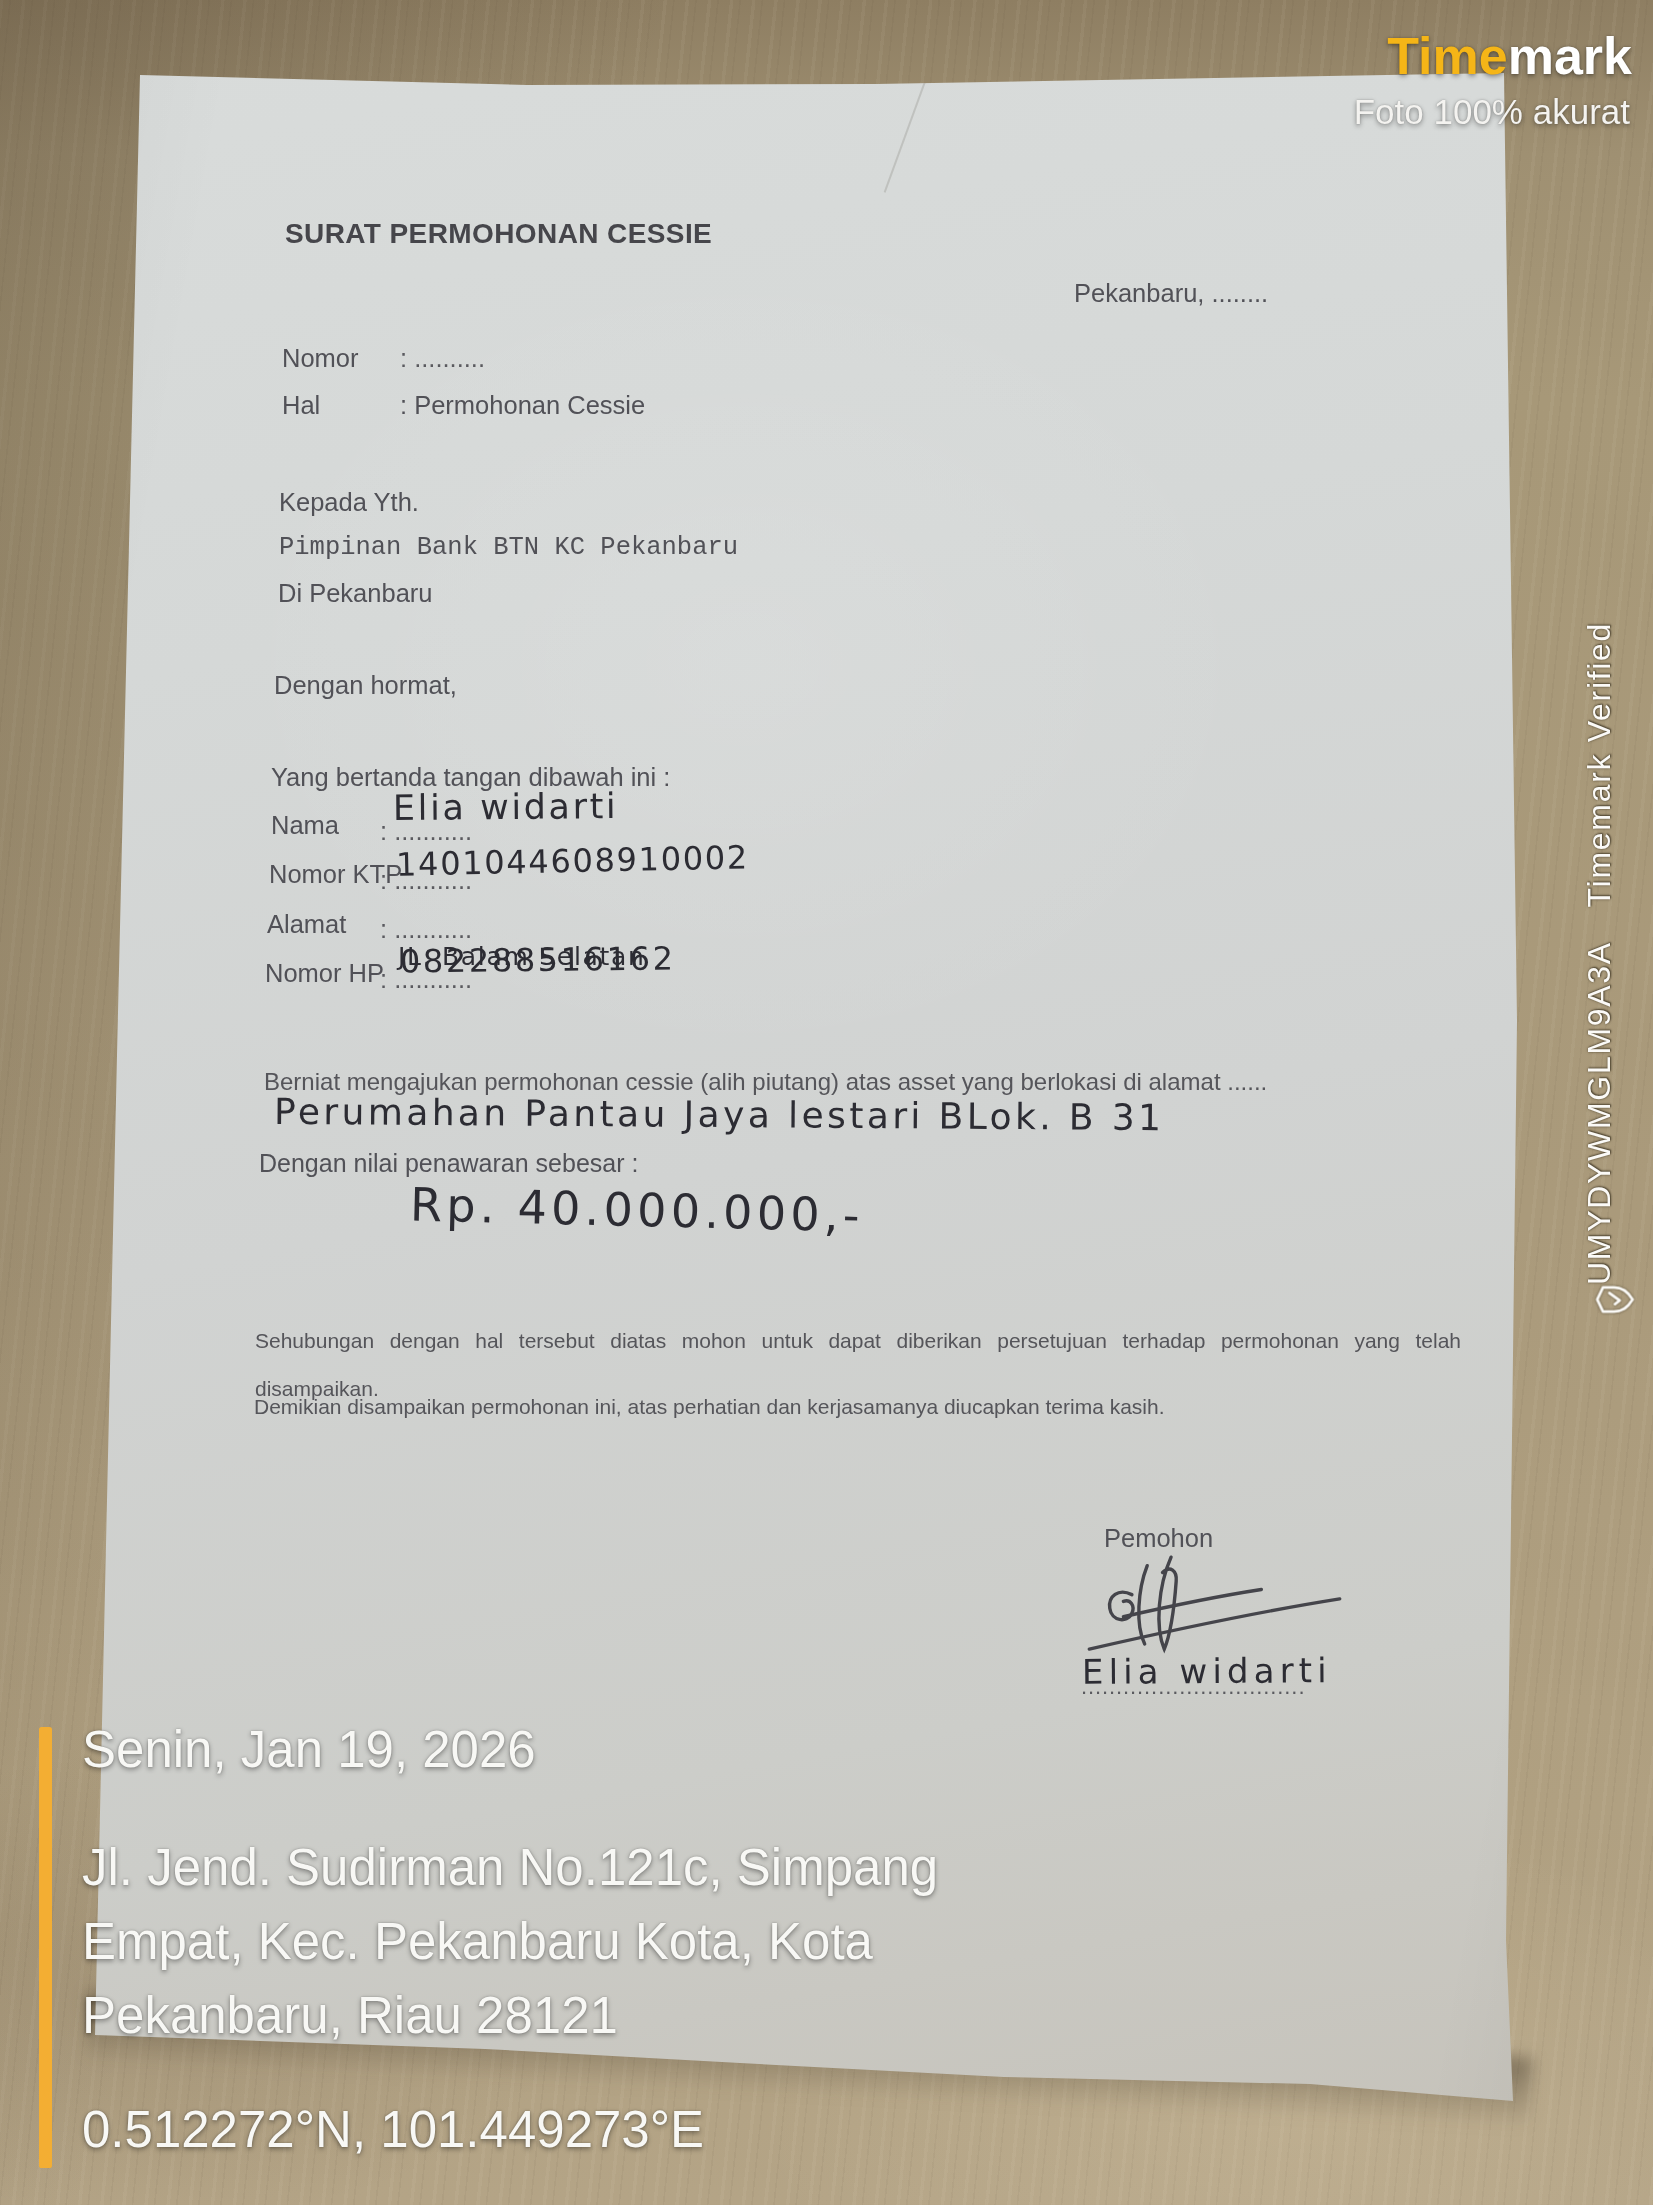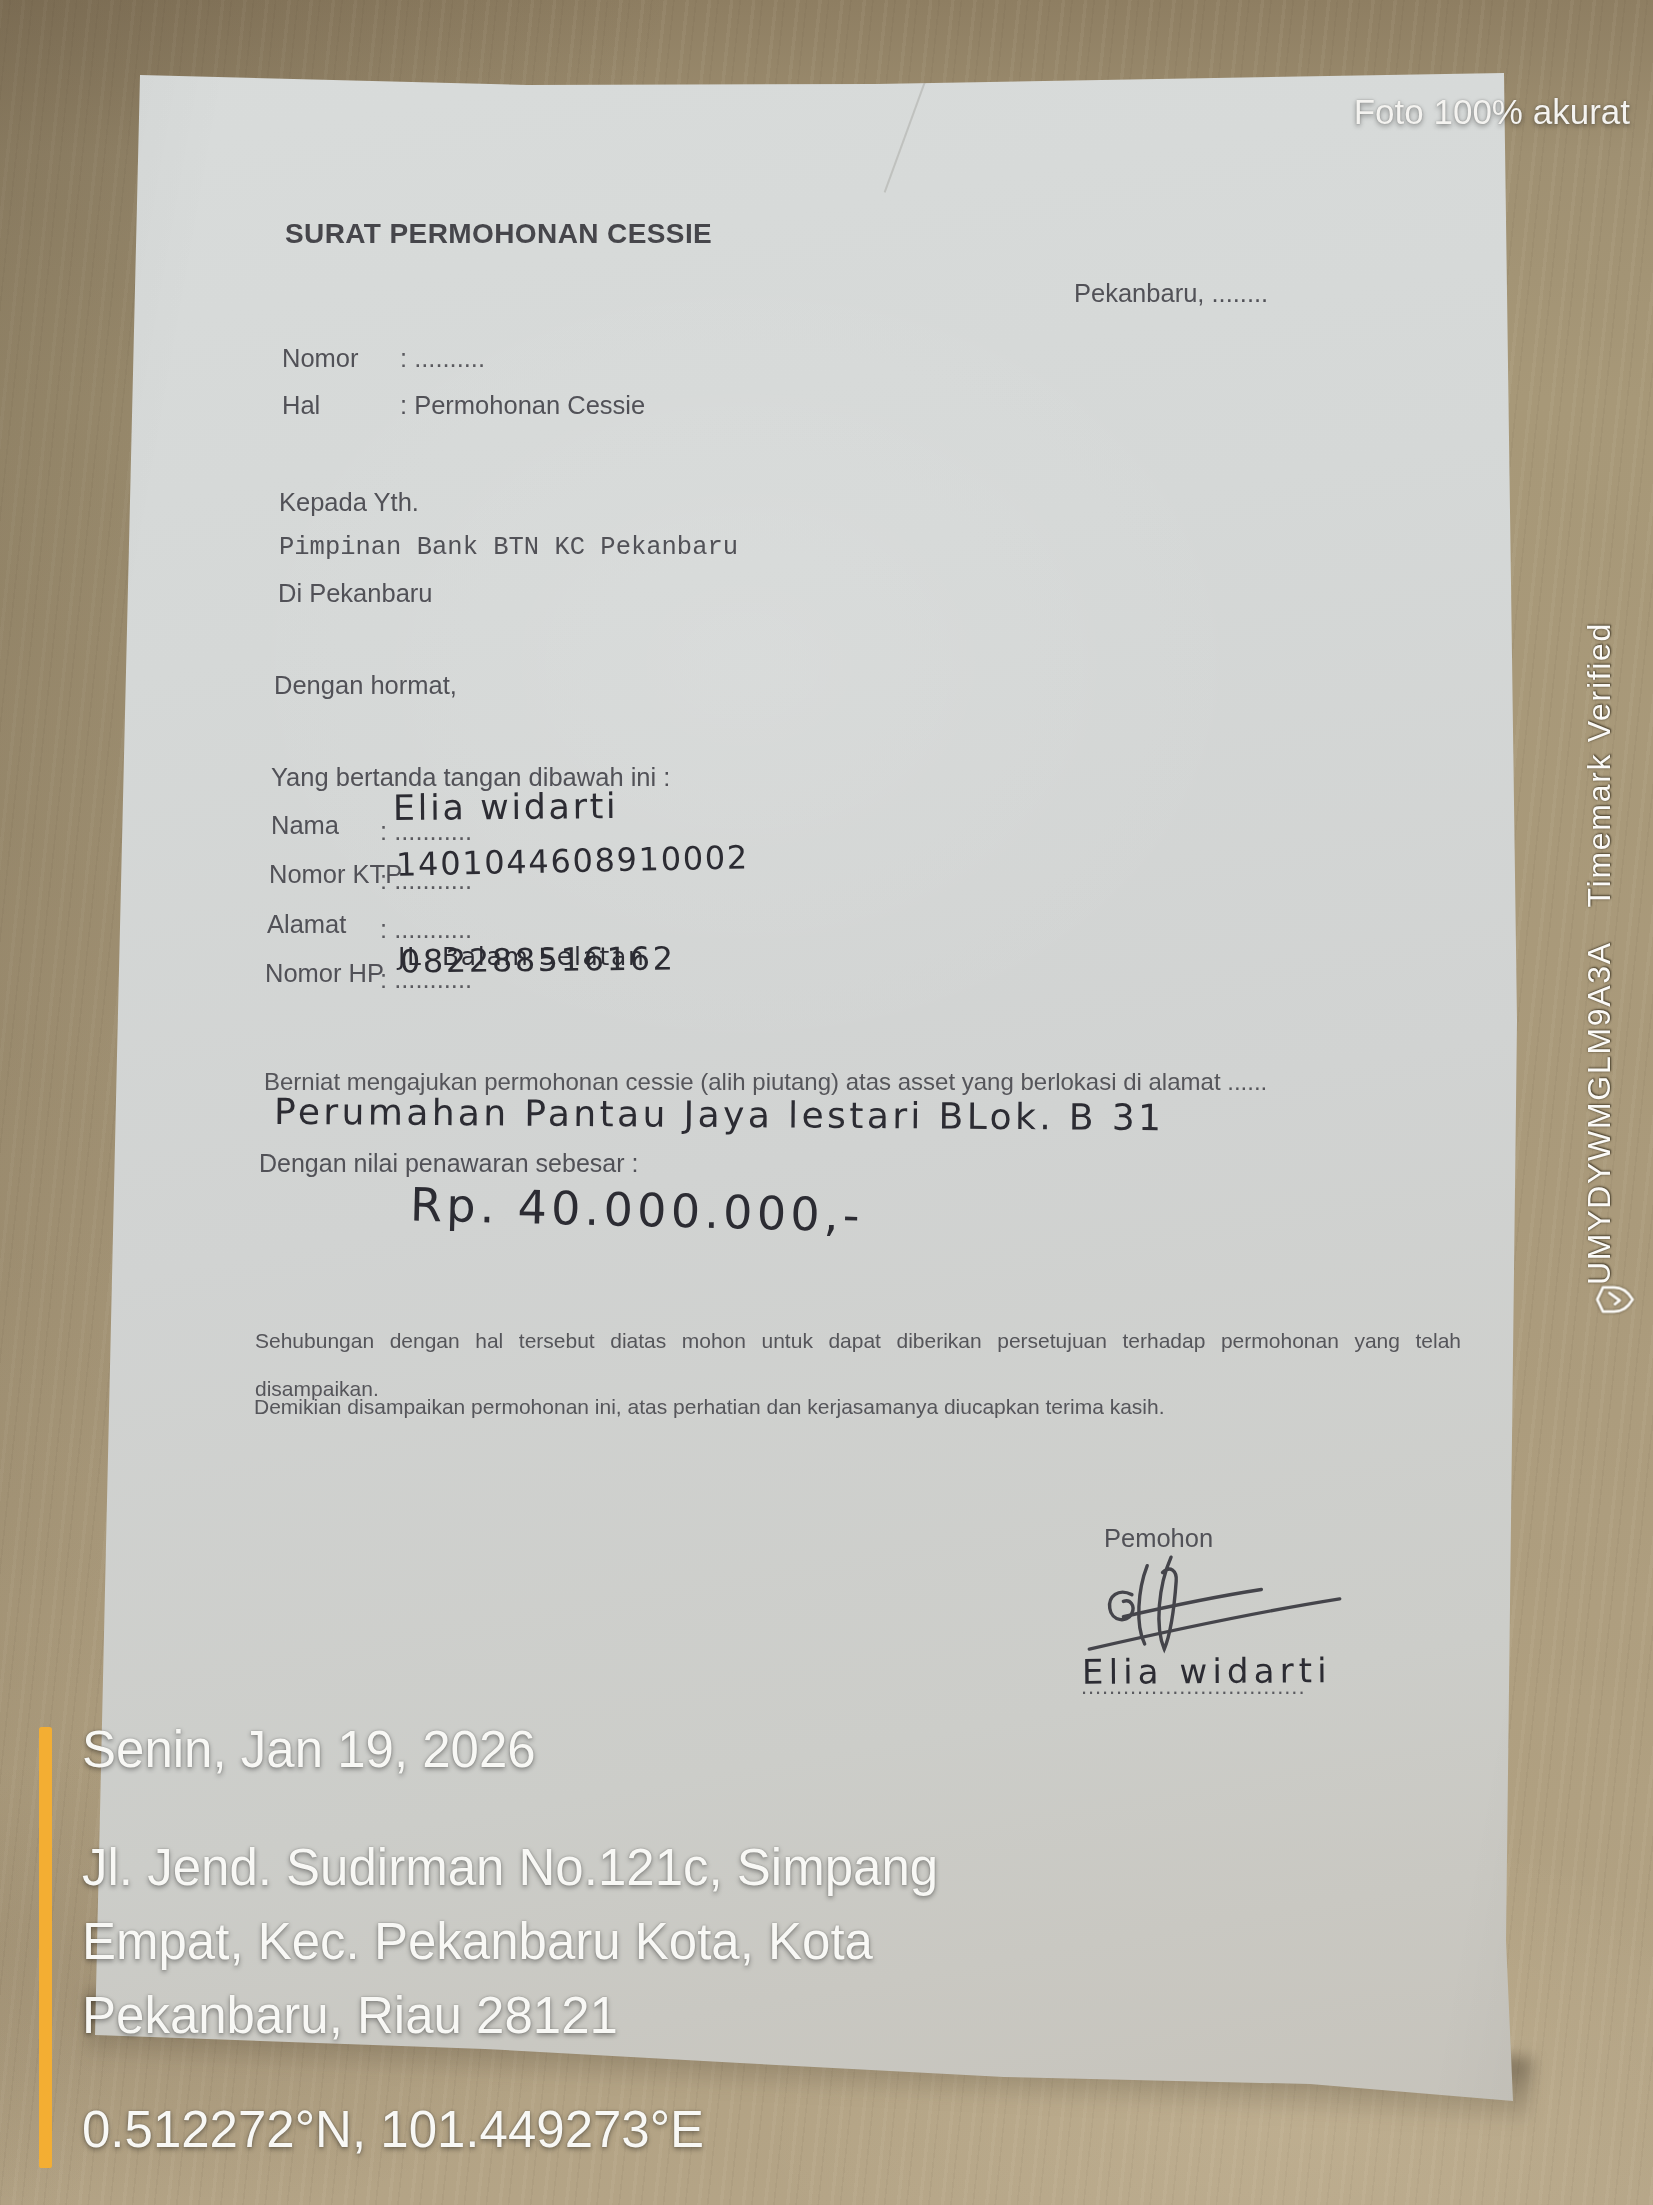--- a/index.html
+++ b/index.html
@@ -117,20 +117,23 @@
         <path d="M114,6 C99,40 95,88 106,114 C113,97 118,62 120,34 C121,22 113,15 104,24"></path>
         <path d="M18,114 C92,97 205,72 312,55"></path>
         <path d="M58,76 C115,63 168,52 220,44"></path>
       </g>
     </svg>
 
     <div class="hw" style="left:1082px;top:1651px;font-size:34px;letter-spacing:5.1px;transform:rotate(-.4deg);">Elia widarti</div>
     <div class="pr dots" style="left:1081px;top:1674px;font-size:22px;letter-spacing:0.9px;">................................</div>
   </div>
 
+  <div id="brand" class="abs wm-shadow">
+    <span style="color:#F5B517;">Time</span><span style="color:#ffffff;">mark</span>
+  </div>
   <div id="brand-tag" class="abs wm-shadow">Foto 100% akurat</div>
 
   <div id="side-wm" class="abs">
     <span>UMYDYWMGLM9A3A</span><span> </span><span>Timemark Verified</span>
   </div>
   <svg id="shield" class="abs" width="34" height="39" viewBox="0 0 34 42">
     <g fill="none" stroke="#fbfaf7" stroke-width="3" stroke-linejoin="round" stroke-linecap="round">
       <path d="M17,2 L30,8 L30,20 C30,30 24,36 17,40 C10,36 4,30 4,20 L4,8 Z"></path>
       <path d="M12,21 L16,26 L24,15"></path>
     </g>

